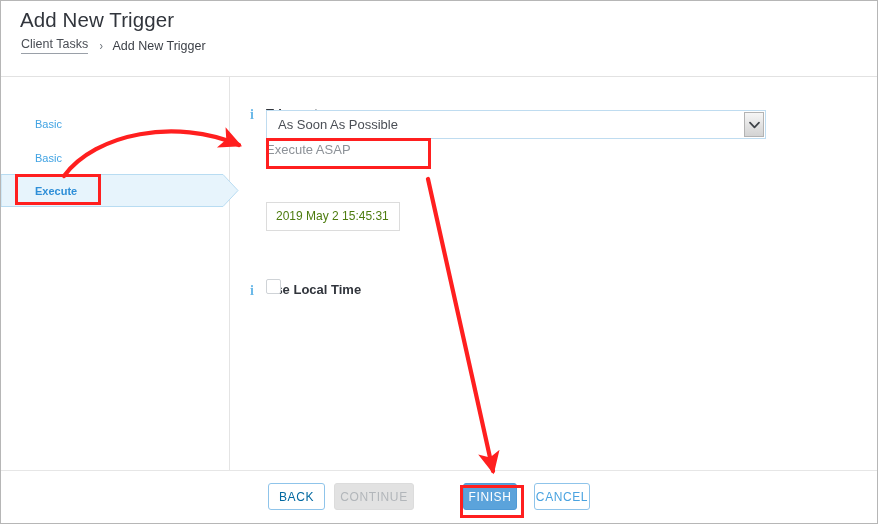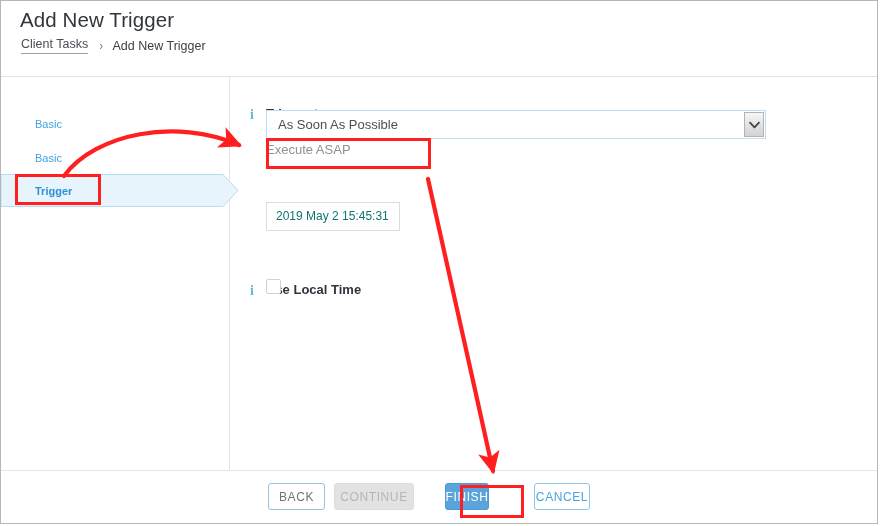--- a/index.html
+++ b/index.html
@@ -197,21 +197,21 @@
     border: 1px solid #dcdcdc;
     box-sizing: border-box;
     background: #fff;
     cursor: text;
   }
   .date-input .val {
     position: absolute;
     left: 9px; top: 0;
     line-height: 27px;
     font-size: 12px;
-    color: #0f766e;
+    color: #4d7c0f;
     white-space: nowrap;
   }
 
   
   .checkbox {
     position: absolute;
     left: 36px; top: 202px;
     width: 15px; height: 15px;
     border: 1px solid #cfd3d7;
     border-radius: 2px;
@@ -240,31 +240,31 @@
     display: flex;
     align-items: center;
     justify-content: center;
     cursor: pointer;
     white-space: nowrap;
   }
   .btn-back {
     left: 267px; width: 57px;
     border: 1px solid #8fc4ea;
     background: #fff;
-    color: #737373;
+    color: #0369a1;
   }
   .btn-continue {
     left: 333px; width: 80px;
     border: 1px solid #dcdcdc;
     background: #e2e2e2;
     color: #b2b6ba;
     cursor: default;
   }
   .btn-finish {
-    left: 444px; width: 44px;
+    left: 462px; width: 54px;
     border: 1px solid #4f9ad6;
     background: #5ba3db;
     color: #ffffff;
   }
   .btn-cancel {
     left: 533px; width: 56px;
     border: 1px solid #8fc4ea;
     background: #fff;
     color: #4aa3e0;
   }
@@ -311,21 +311,21 @@
         <path d="M0 0.5 L222 0.5 L237 16.5 L222 32.5 L0 32.5 Z" fill="#e7f4fc" stroke="#b8dcf2" stroke-width="1"></path>
       </svg>
 
       <div class="nav-item nav-basic">
         <span class="lbl">Basic</span>
       </div>
       <div class="nav-item nav-target">
         <span class="lbl">Basic</span>
       </div>
       <div class="nav-item nav-trigger">
-        <span class="lbl">Trigger</span>
+        <span class="lbl">Execute</span>
       </div>
     </div>
 
     <div class="content">
 
       <div class="info-i" style="left:20px; top:30px;">i</div>
       <div class="field-label" style="left:36px; top:29px;">Trigger type</div>
 
       <div class="select-wrap">
         <div class="select-value">As Soon As Possible</div>

